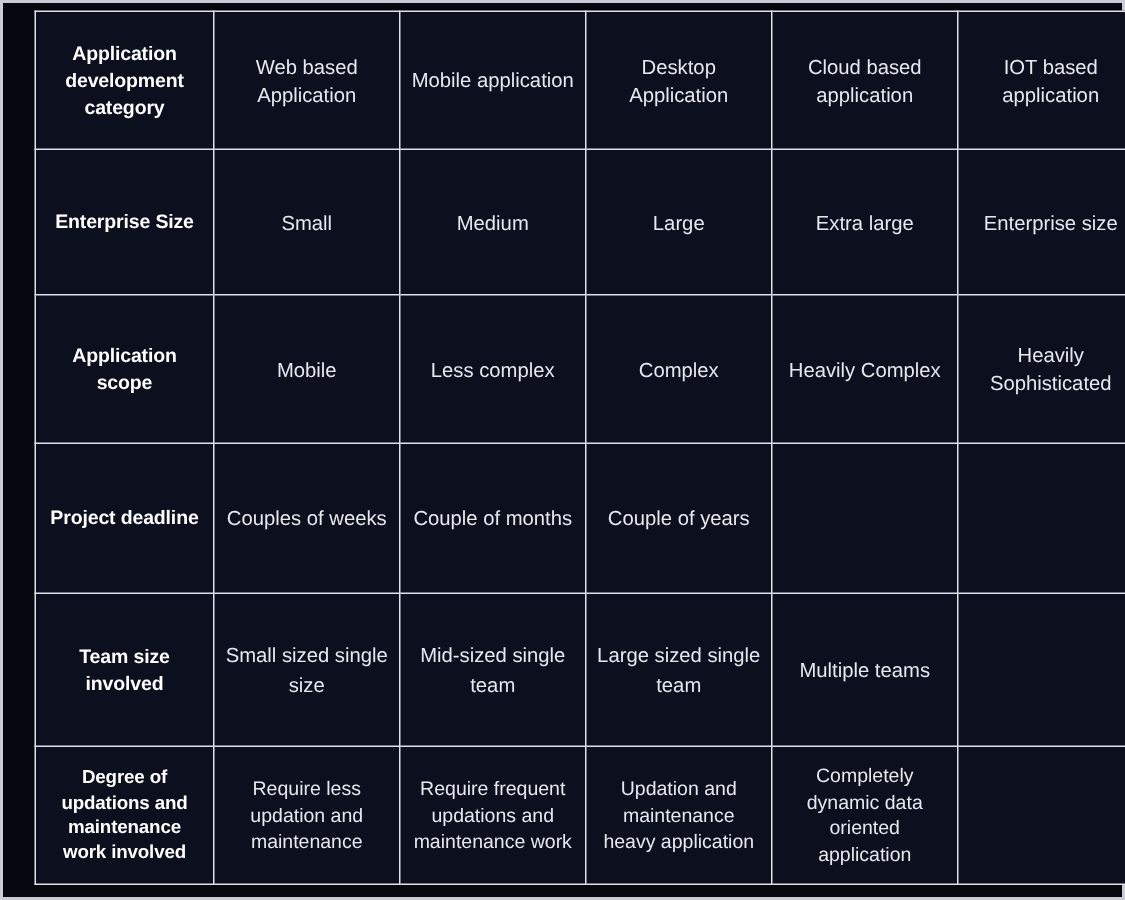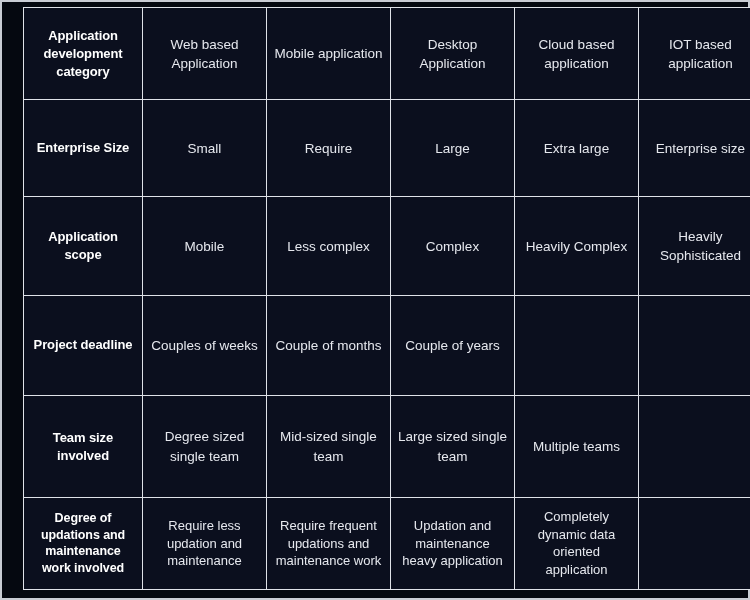--- a/index.html
+++ b/index.html
@@ -99,21 +99,21 @@
           <td class="value-cell">Web based Application</td>
           <td class="value-cell">Mobile application</td>
           <td class="value-cell">Desktop Application</td>
           <td class="value-cell">Cloud based application</td>
           <td class="value-cell">IOT based application</td>
         </tr>
 
         <tr class="r-size">
           <td class="row-label">Enterprise Size</td>
           <td class="value-cell">Small</td>
-          <td class="value-cell">Require</td>
+          <td class="value-cell">Medium</td>
           <td class="value-cell">Large</td>
           <td class="value-cell">Extra large</td>
           <td class="value-cell">Enterprise size</td>
         </tr>
 
         <tr class="r-scope">
           <td class="row-label">Application scope</td>
           <td class="value-cell">Mobile</td>
           <td class="value-cell">Less complex</td>
           <td class="value-cell">Complex</td>
@@ -125,21 +125,21 @@
           <td class="row-label">Project deadline</td>
           <td class="value-cell">Couples of weeks</td>
           <td class="value-cell">Couple of months</td>
           <td class="value-cell">Couple of years</td>
           <td class="value-cell empty-cell"></td>
           <td class="value-cell empty-cell"></td>
         </tr>
 
         <tr class="r-team">
           <td class="row-label">Team size involved</td>
-          <td class="value-cell">Degree sized single team</td>
+          <td class="value-cell">Small sized single size</td>
           <td class="value-cell">Mid-sized single team</td>
           <td class="value-cell">Large sized single team</td>
           <td class="value-cell">Multiple teams</td>
           <td class="value-cell empty-cell"></td>
         </tr>
 
 
         <tr class="r-degree">
           <td class="row-label">Degree of updations and maintenance work involved</td>
           <td class="value-cell">Require less updation and maintenance</td>

